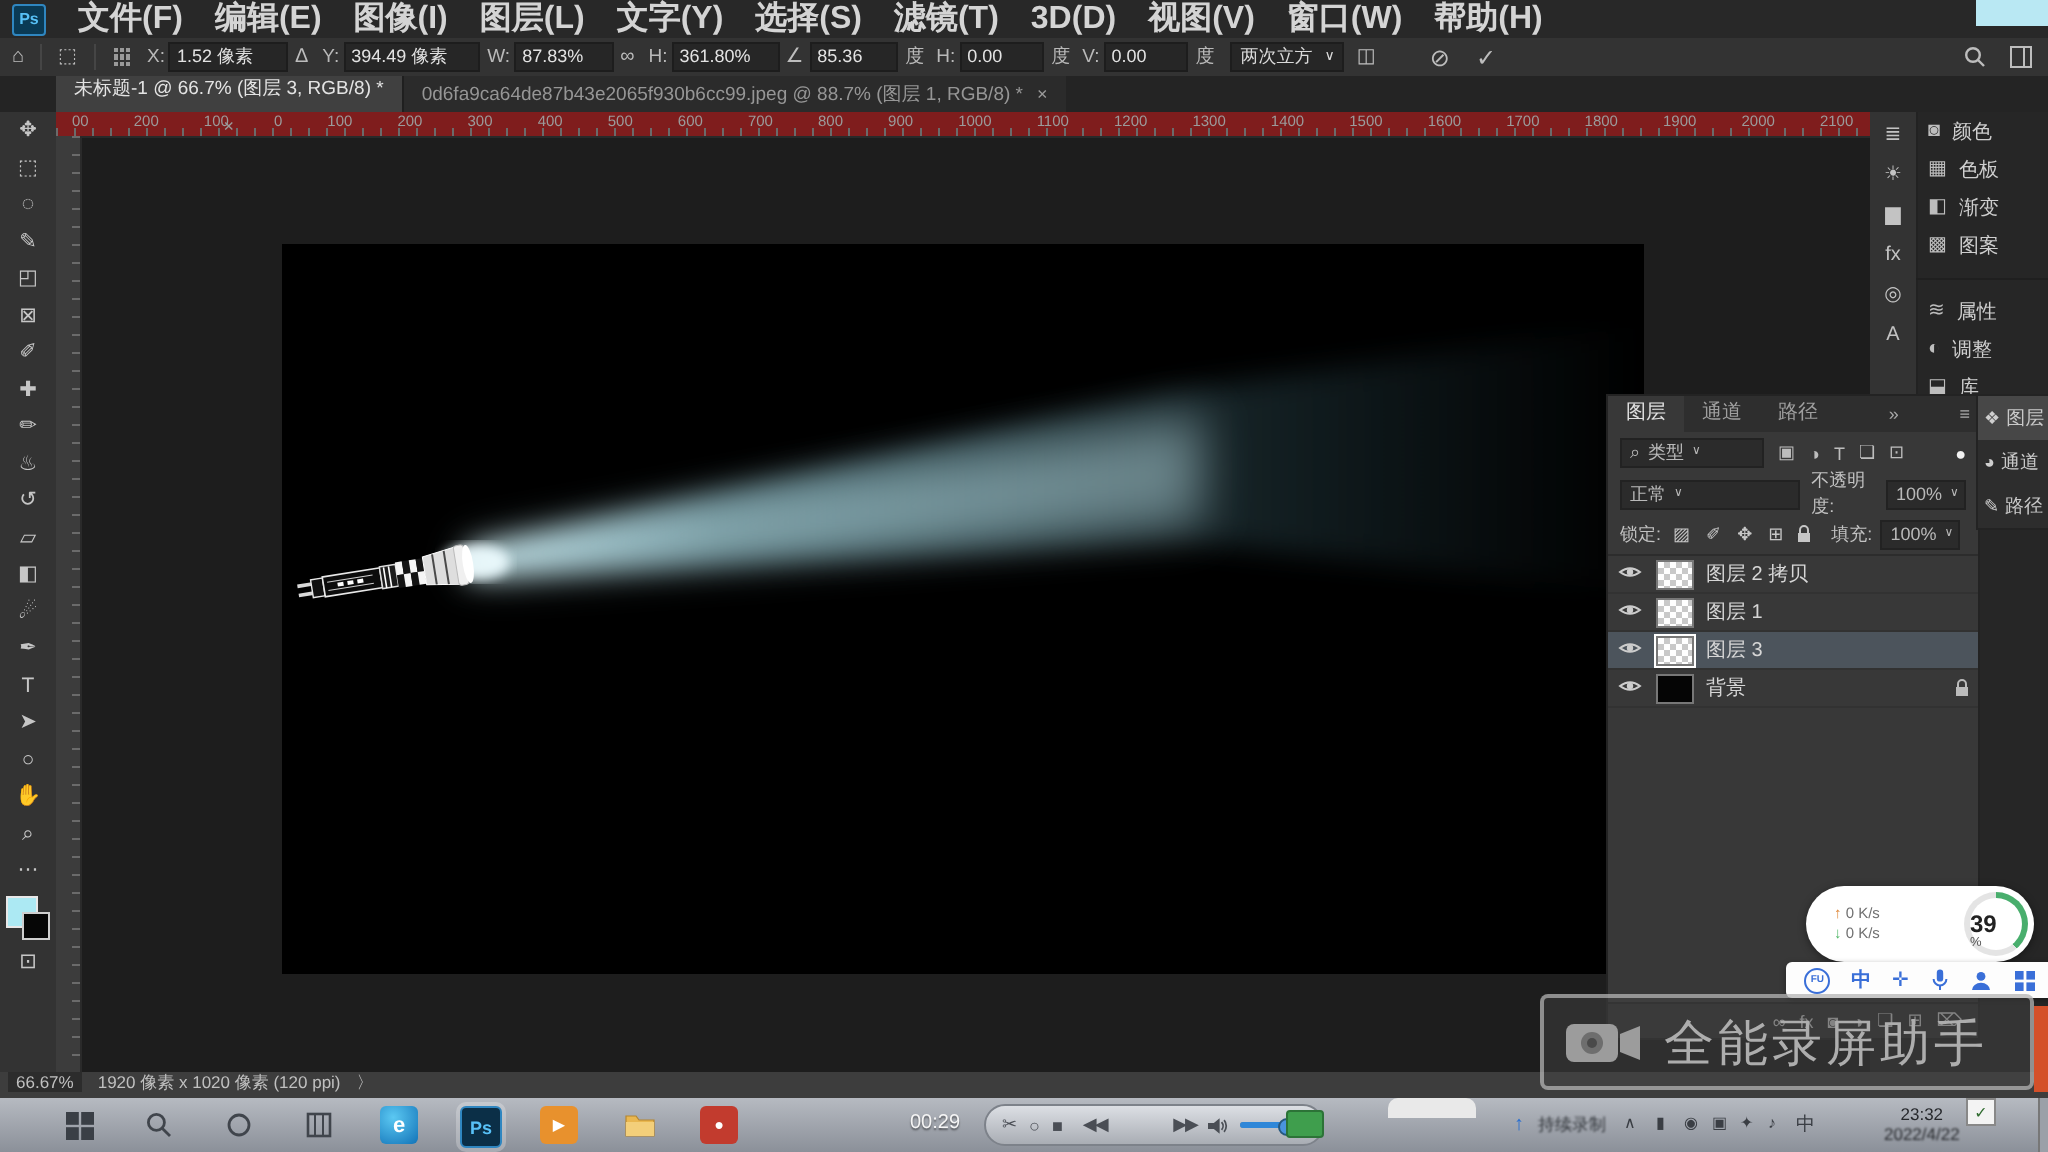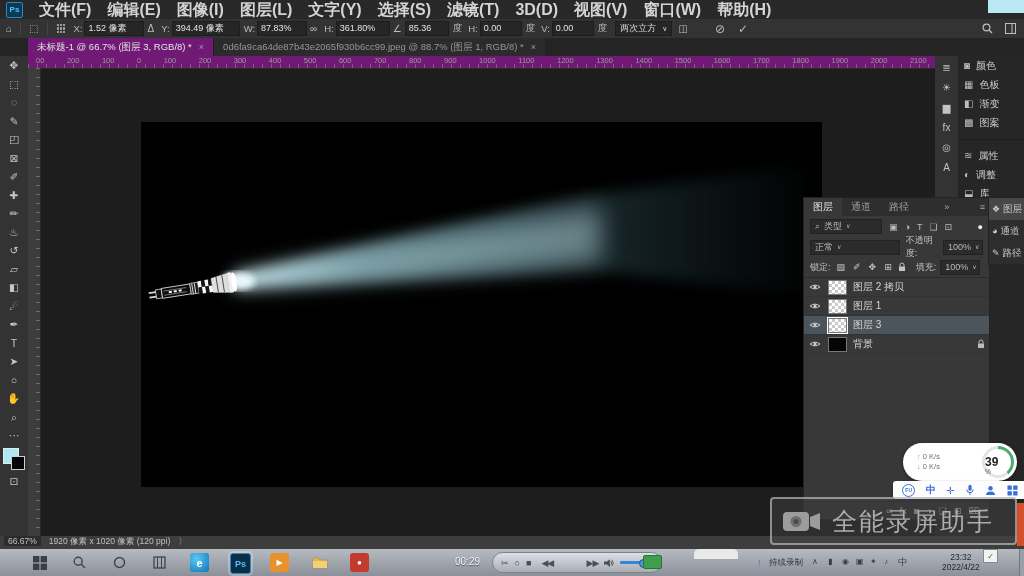--- a/index.html
+++ b/index.html
@@ -19,25 +19,25 @@
   .ob-lab{color:#b9b9b9;margin:0 2px 0 4px;}
   .ob-field{background:#262626;border:1px solid #1d1d1d;color:#e3e3e3;height:13px;line-height:13px;
     padding:0 3px;font-size:9px;white-space:nowrap;}
   .ob-ico{color:#bdbdbd;font-size:10px;margin:0 3px;}
   .ref-grid{width:9px;height:9px;margin:0 4px;display:grid;grid-template-columns:repeat(3,1fr);grid-template-rows:repeat(3,1fr);gap:1px;}
   .ref-grid i{background:#9a9a9a;}
   .ob-dd{background:#262626;border:1px solid #1d1d1d;color:#dadada;height:13px;line-height:13px;padding:0 4px;font-size:9px;display:flex;gap:6px;align-items:center;}
   
   #tabbar{left:0;top:38px;width:1024px;height:18px;background:#242424;display:flex;align-items:stretch;padding-left:28px;box-sizing:border-box;z-index:5;}
   .doc-tab{display:flex;align-items:center;gap:7px;padding:0 9px;font-size:9.5px;white-space:nowrap;}
-  .doc-tab.active{background:#701a75;color:#e4e4e4;}
+  .doc-tab.active{background:#404040;color:#e4e4e4;flex-direction:column;}
   .doc-tab.inactive{background:#2b2b2b;color:#969696;border-left:1px solid #1f1f1f;}
   .tab-close{font-size:9px;color:#9a9a9a;}
   
-  #ruler-h{left:28px;top:56px;width:907px;height:12px;background:#701a75;border-bottom:1px solid #2a2a2a;z-index:3;}
+  #ruler-h{left:28px;top:56px;width:907px;height:12px;background:#7f1d1d;border-bottom:1px solid #2a2a2a;z-index:3;}
   #ruler-h .nums{display:flex;justify-content:space-between;padding:0 8px;color:#9b9b9b;font-size:7.5px;line-height:10px;}
   #ruler-h .ticks{position:absolute;bottom:0;left:0;right:0;height:4px;
     background:repeating-linear-gradient(to right,#6b6b6b 0 1px,transparent 1px 9px);}
   #ruler-v{left:28px;top:68px;width:12px;height:468px;background:#3c3c3c;border-right:1px solid #2a2a2a;z-index:3;}
   #ruler-v .ticks{position:absolute;right:0;top:0;bottom:0;width:4px;
     background:repeating-linear-gradient(to bottom,#6b6b6b 0 1px,transparent 1px 9px);}
   
   #toolbar{left:0;top:56px;width:28px;height:480px;background:#333333;display:flex;flex-direction:column;align-items:center;z-index:4;}
   .tool{height:18.5px;line-height:18.5px;font-size:10.5px;color:#c6c6c6;text-align:center;width:100%;}
   #swatches{position:relative;width:22px;height:22px;margin-top:3px;}

